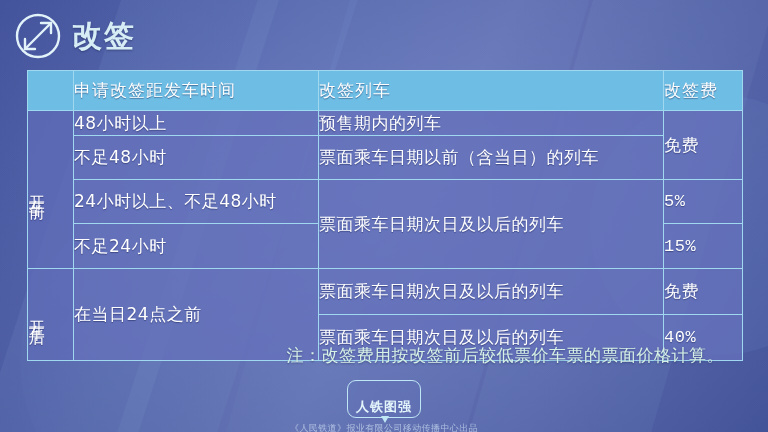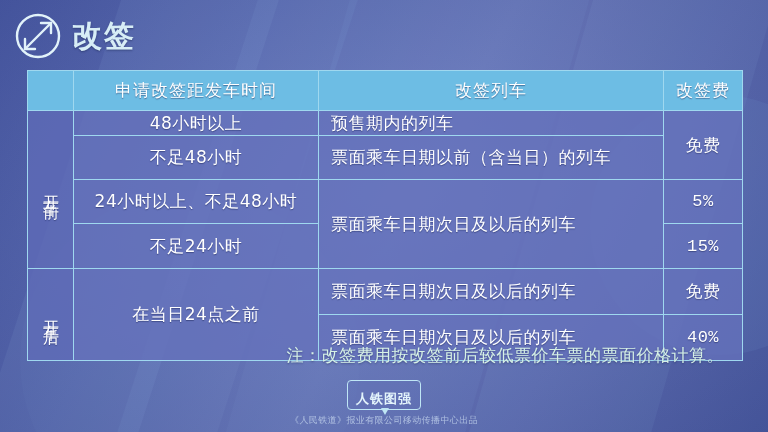--- a/index.html
+++ b/index.html
@@ -93,21 +93,21 @@
   }
   table.fee-table {
     width: 100%;
     border-collapse: collapse;
     table-layout: fixed;
     border: 1px solid #9fd8ef;
     background: rgba(92,106,180,0.55);
   }
   table.fee-table td, table.fee-table th {
     border: 1px solid #9fd8ef;
-    text-align: center;
+    text-align: left;
     vertical-align: middle;
     color: #ffffff;
     font-weight: normal;
     font-family: "DejaVu Sans", "Liberation Sans", sans-serif;
     text-shadow: 0 1px 1px rgba(25,35,85,0.5);
   }
 
   
   thead th {
     background: #6dbde4;
@@ -133,21 +133,21 @@
   }
   .vertical-text {
     writing-mode: vertical-rl;
     text-orientation: upright;
     letter-spacing: 4px;
     display: inline-block;
     line-height: 1.05;
     font-size: 16px;
   }
   tbody td.timing { font-size: 17px; }
-  tbody td.train  { text-align: left; padding-left: 12px; font-size: 17px; }
+  tbody td.train  { text-align: left; font-size: 17px; }
   tbody td.fee    { font-size: 17px; font-family: Liberation Mono, monospace; }
 
   .r-h1 { height: 25px; }
   .r-h2 { height: 44px; margin-left: 12px; }
   .r-h3 { height: 44px; }
   .r-h4 { height: 45px; }
   .r-h5 { height: 46px; }
   .r-h6 { height: 46px; }
 
   
@@ -166,22 +166,22 @@
   .footer {
     position: absolute;
     left: 0; right: 0; top: 380px;
     text-align: center;
     z-index: 5;
   }
   .logo-badge {
     display: inline-block;
     position: relative;
     border: 1.5px solid #bfe6f5;
-    border-radius: 4px;
-    padding: 10px 8px 2px 8px;
+    border-radius: 9px;
+    padding: 18px 8px 2px 8px;
     color: #e3f4fb;
     font-size: 13px;
     font-weight: bold;
     letter-spacing: 1px;
     line-height: 1.25;
     font-family: "DejaVu Sans", "Liberation Sans", sans-serif;
     background: rgba(95,110,185,0.25);
   }
   .logo-badge::after {
     content: "";

